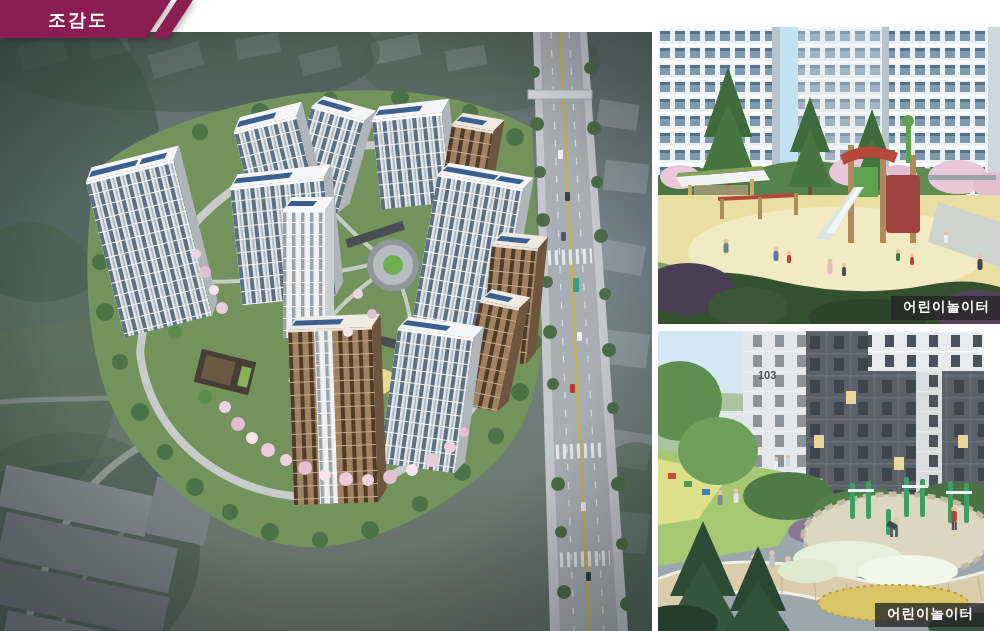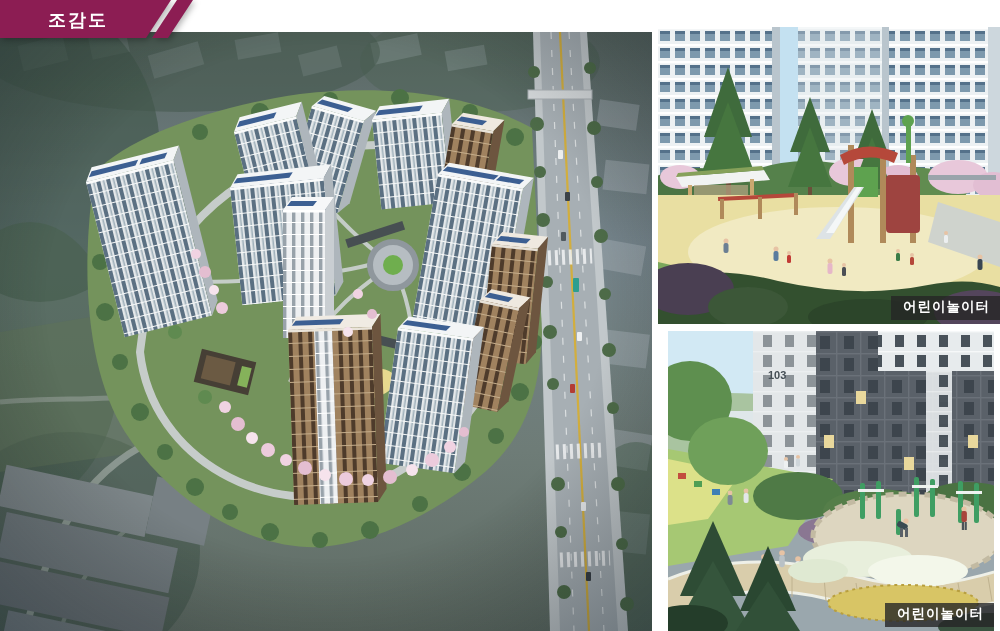--- a/index.html
+++ b/index.html
@@ -5,21 +5,21 @@
   html,body{margin:0;padding:0;}
   body{
     width:1000px;height:631px;position:relative;overflow:hidden;
     background:var(--page-bg,#ffffff);
     font-family:"Liberation Sans",sans-serif;
   }
   .photo{position:absolute;overflow:hidden;background:#9aa7ad;}
   .photo svg{display:block;}
   #photo-aerial{left:0;top:32px;width:652px;height:599px;}
   #photo-playground{left:658px;top:27px;width:342px;height:297px;}
-  #photo-exercise{left:658px;top:331px;width:326px;height:300px;margin-left:10px;}
+  #photo-exercise{left:658px;top:331px;width:326px;height:300px;}
   .photo-label{
     position:absolute;right:0;bottom:4px;
     background:var(--label-bg,rgba(38,38,38,.8));
     color:var(--label-text,#fff);
     font-size:13.5px;font-weight:bold;letter-spacing:1px;
     padding:3px 10px 4px 12px;line-height:1.25;
   }
   #title-badge{
     position:absolute;left:0;top:0;width:200px;height:42px;
     filter:drop-shadow(2px 2px 3px rgba(0,0,0,.30));

